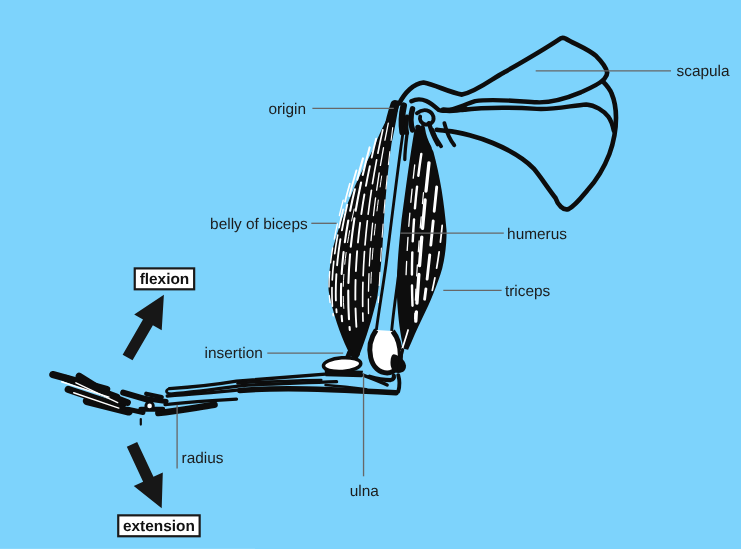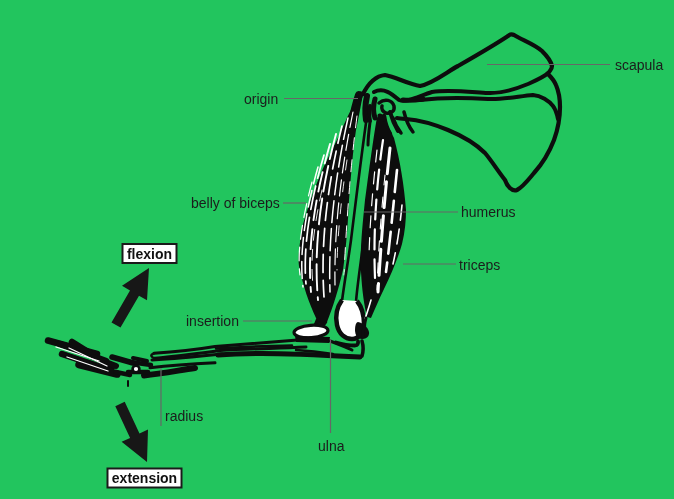--- a/index.html
+++ b/index.html
@@ -1,16 +1,16 @@
 <!DOCTYPE html>
 <html><head>
 <meta charset="utf-8">
 <style>
 html,body{margin:0;padding:0;background:#fff;}
-#page{position:relative;width:674px;height:499px;background:#22c55e;overflow:hidden;
+#page{position:relative;width:674px;height:499px;background:#7dd3fc;overflow:hidden;
 font-family:"Liberation Sans",sans-serif;}
 svg{position:absolute;left:0;top:0;}
 </style>
 </head>
 <body>
 <div id="page">
 <svg width="674" height="499" viewBox="0 0 674 499">
 
   <g stroke="#0d0d0d" fill="none" stroke-linecap="round" stroke-linejoin="round">
     <path stroke-width="4.2" d="M 363,94

